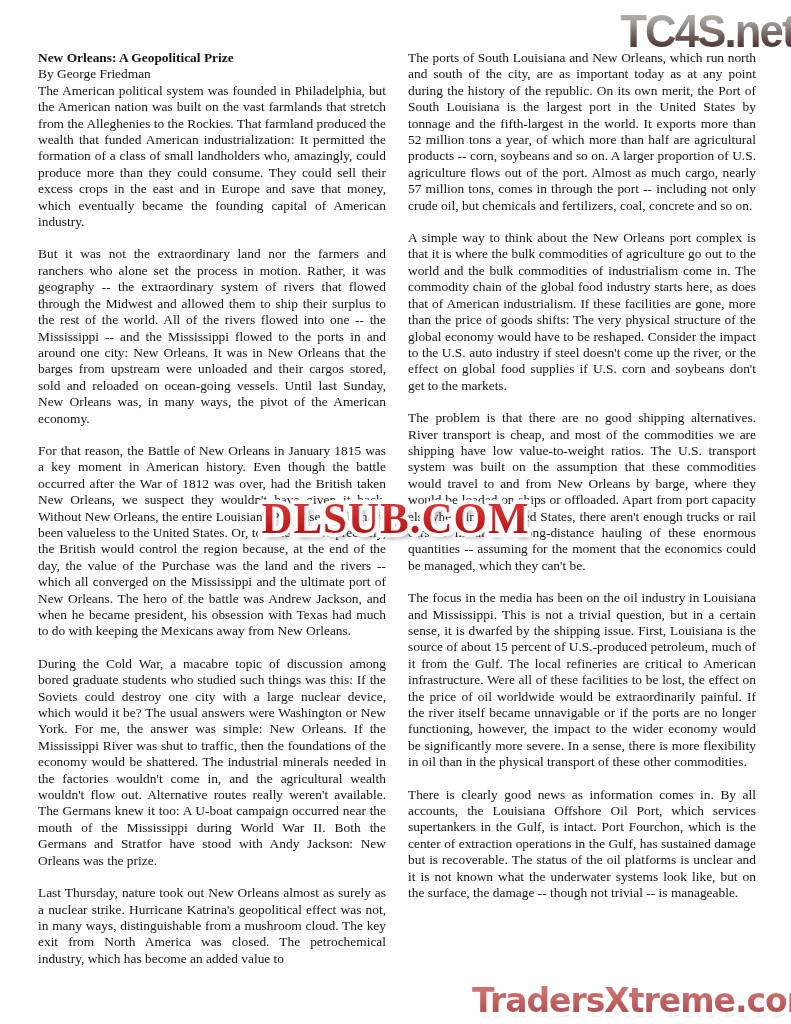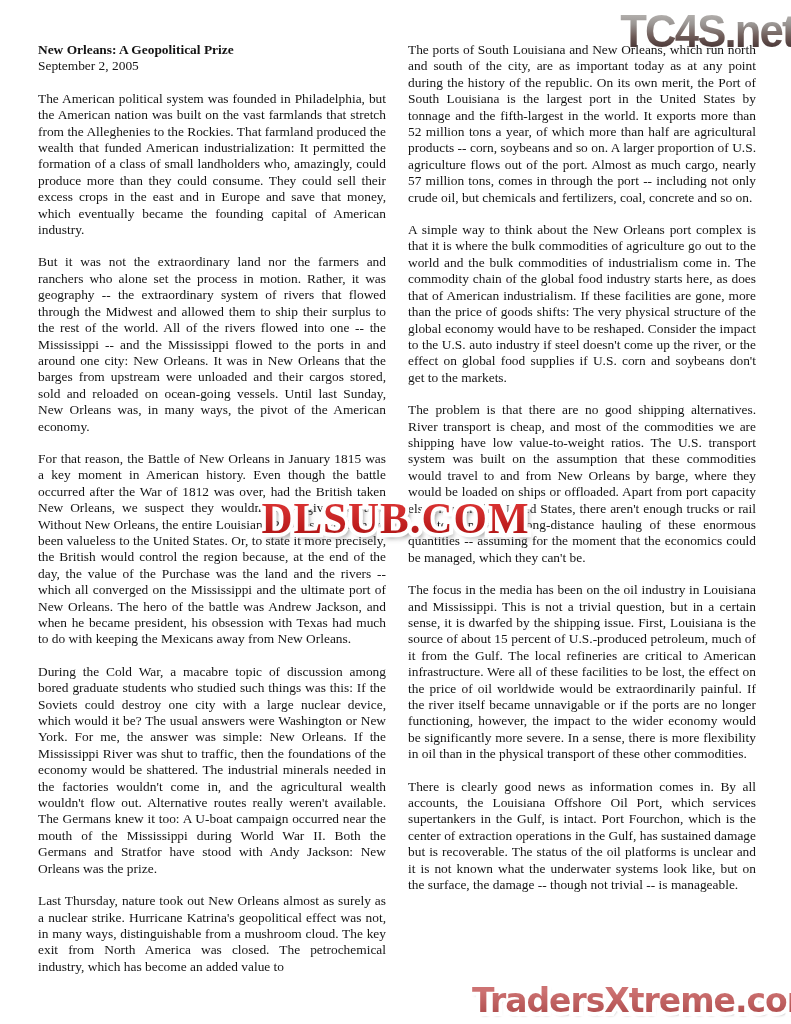--- a/index.html
+++ b/index.html
@@ -8,21 +8,21 @@
     width: 791px;
     height: 1024px;
     background: #ffffff;
     overflow: hidden;
     font-family: "Liberation Serif", serif;
     color: #141414;
   }
   .columns {
     position: absolute;
     left: 38px;
-    top: 42px;
+    top: 50px;
     width: 718px;
     display: flex;
     gap: 22px;
   }
   .col {
     width: 348px;
     font-size: 13.4px;
     line-height: 16.4px;
     text-align: justify;
   }
@@ -97,21 +97,21 @@
 </style>
 </head>
 <body>
 
 <div class="page">
 
   <div class="columns">
 
     <div class="col">
       <p class="article-title">New Orleans: A Geopolitical Prize</p>
-      <p class="article-date">September 2, 2005</p>
+      <p class="article-byline">By George Friedman</p>
       <p>The American political system was founded in Philadelphia, but the American nation was built on the vast farmlands that stretch from the Alleghenies to the Rockies. That farmland produced the wealth that funded American industrialization: It permitted the formation of a class of small landholders who, amazingly, could produce more than they could consume. They could sell their excess crops in the east and in Europe and save that money, which eventually became the founding capital of American industry.</p>
       <p>But it was not the extraordinary land nor the farmers and ranchers who alone set the process in motion. Rather, it was geography -- the extraordinary system of rivers that flowed through the Midwest and allowed them to ship their surplus to the rest of the world. All of the rivers flowed into one -- the Mississippi -- and the Mississippi flowed to the ports in and around one city: New Orleans. It was in New Orleans that the barges from upstream were unloaded and their cargos stored, sold and reloaded on ocean-going vessels. Until last Sunday, New Orleans was, in many ways, the pivot of the American economy.</p>
       <p>For that reason, the Battle of New Orleans in January 1815 was a key moment in American history. Even though the battle occurred after the War of 1812 was over, had the British taken New Orleans, we suspect they wouldn't have given it back. Without New Orleans, the entire Louisiana Purchase would have been valueless to the United States. Or, to state it more precisely, the British would control the region because, at the end of the day, the value of the Purchase was the land and the rivers -- which all converged on the Mississippi and the ultimate port of New Orleans. The hero of the battle was Andrew Jackson, and when he became president, his obsession with Texas had much to do with keeping the Mexicans away from New Orleans.</p>
       <p>During the Cold War, a macabre topic of discussion among bored graduate students who studied such things was this: If the Soviets could destroy one city with a large nuclear device, which would it be? The usual answers were Washington or New York. For me, the answer was simple: New Orleans. If the Mississippi River was shut to traffic, then the foundations of the economy would be shattered. The industrial minerals needed in the factories wouldn't come in, and the agricultural wealth wouldn't flow out. Alternative routes really weren't available. The Germans knew it too: A U-boat campaign occurred near the mouth of the Mississippi during World War II. Both the Germans and Stratfor have stood with Andy Jackson: New Orleans was the prize.</p>
       <p>Last Thursday, nature took out New Orleans almost as surely as a nuclear strike. Hurricane Katrina's geopolitical effect was not, in many ways, distinguishable from a mushroom cloud. The key exit from North America was closed. The petrochemical industry, which has become an added value to</p>
     </div>
 
     <div class="col">
       <p>The ports of South Louisiana and New Orleans, which run north and south of the city, are as important today as at any point during the history of the republic. On its own merit, the Port of South Louisiana is the largest port in the United States by tonnage and the fifth-largest in the world. It exports more than 52 million tons a year, of which more than half are agricultural products -- corn, soybeans and so on. A larger proportion of U.S. agriculture flows out of the port. Almost as much cargo, nearly 57 million tons, comes in through the port -- including not only crude oil, but chemicals and fertilizers, coal, concrete and so on.</p>
       <p>A simple way to think about the New Orleans port complex is that it is where the bulk commodities of agriculture go out to the world and the bulk commodities of industrialism come in. The commodity chain of the global food industry starts here, as does that of American industrialism. If these facilities are gone, more than the price of goods shifts: The very physical structure of the global economy would have to be reshaped. Consider the impact to the U.S. auto industry if steel doesn't come up the river, or the effect on global food supplies if U.S. corn and soybeans don't get to the markets.</p>

